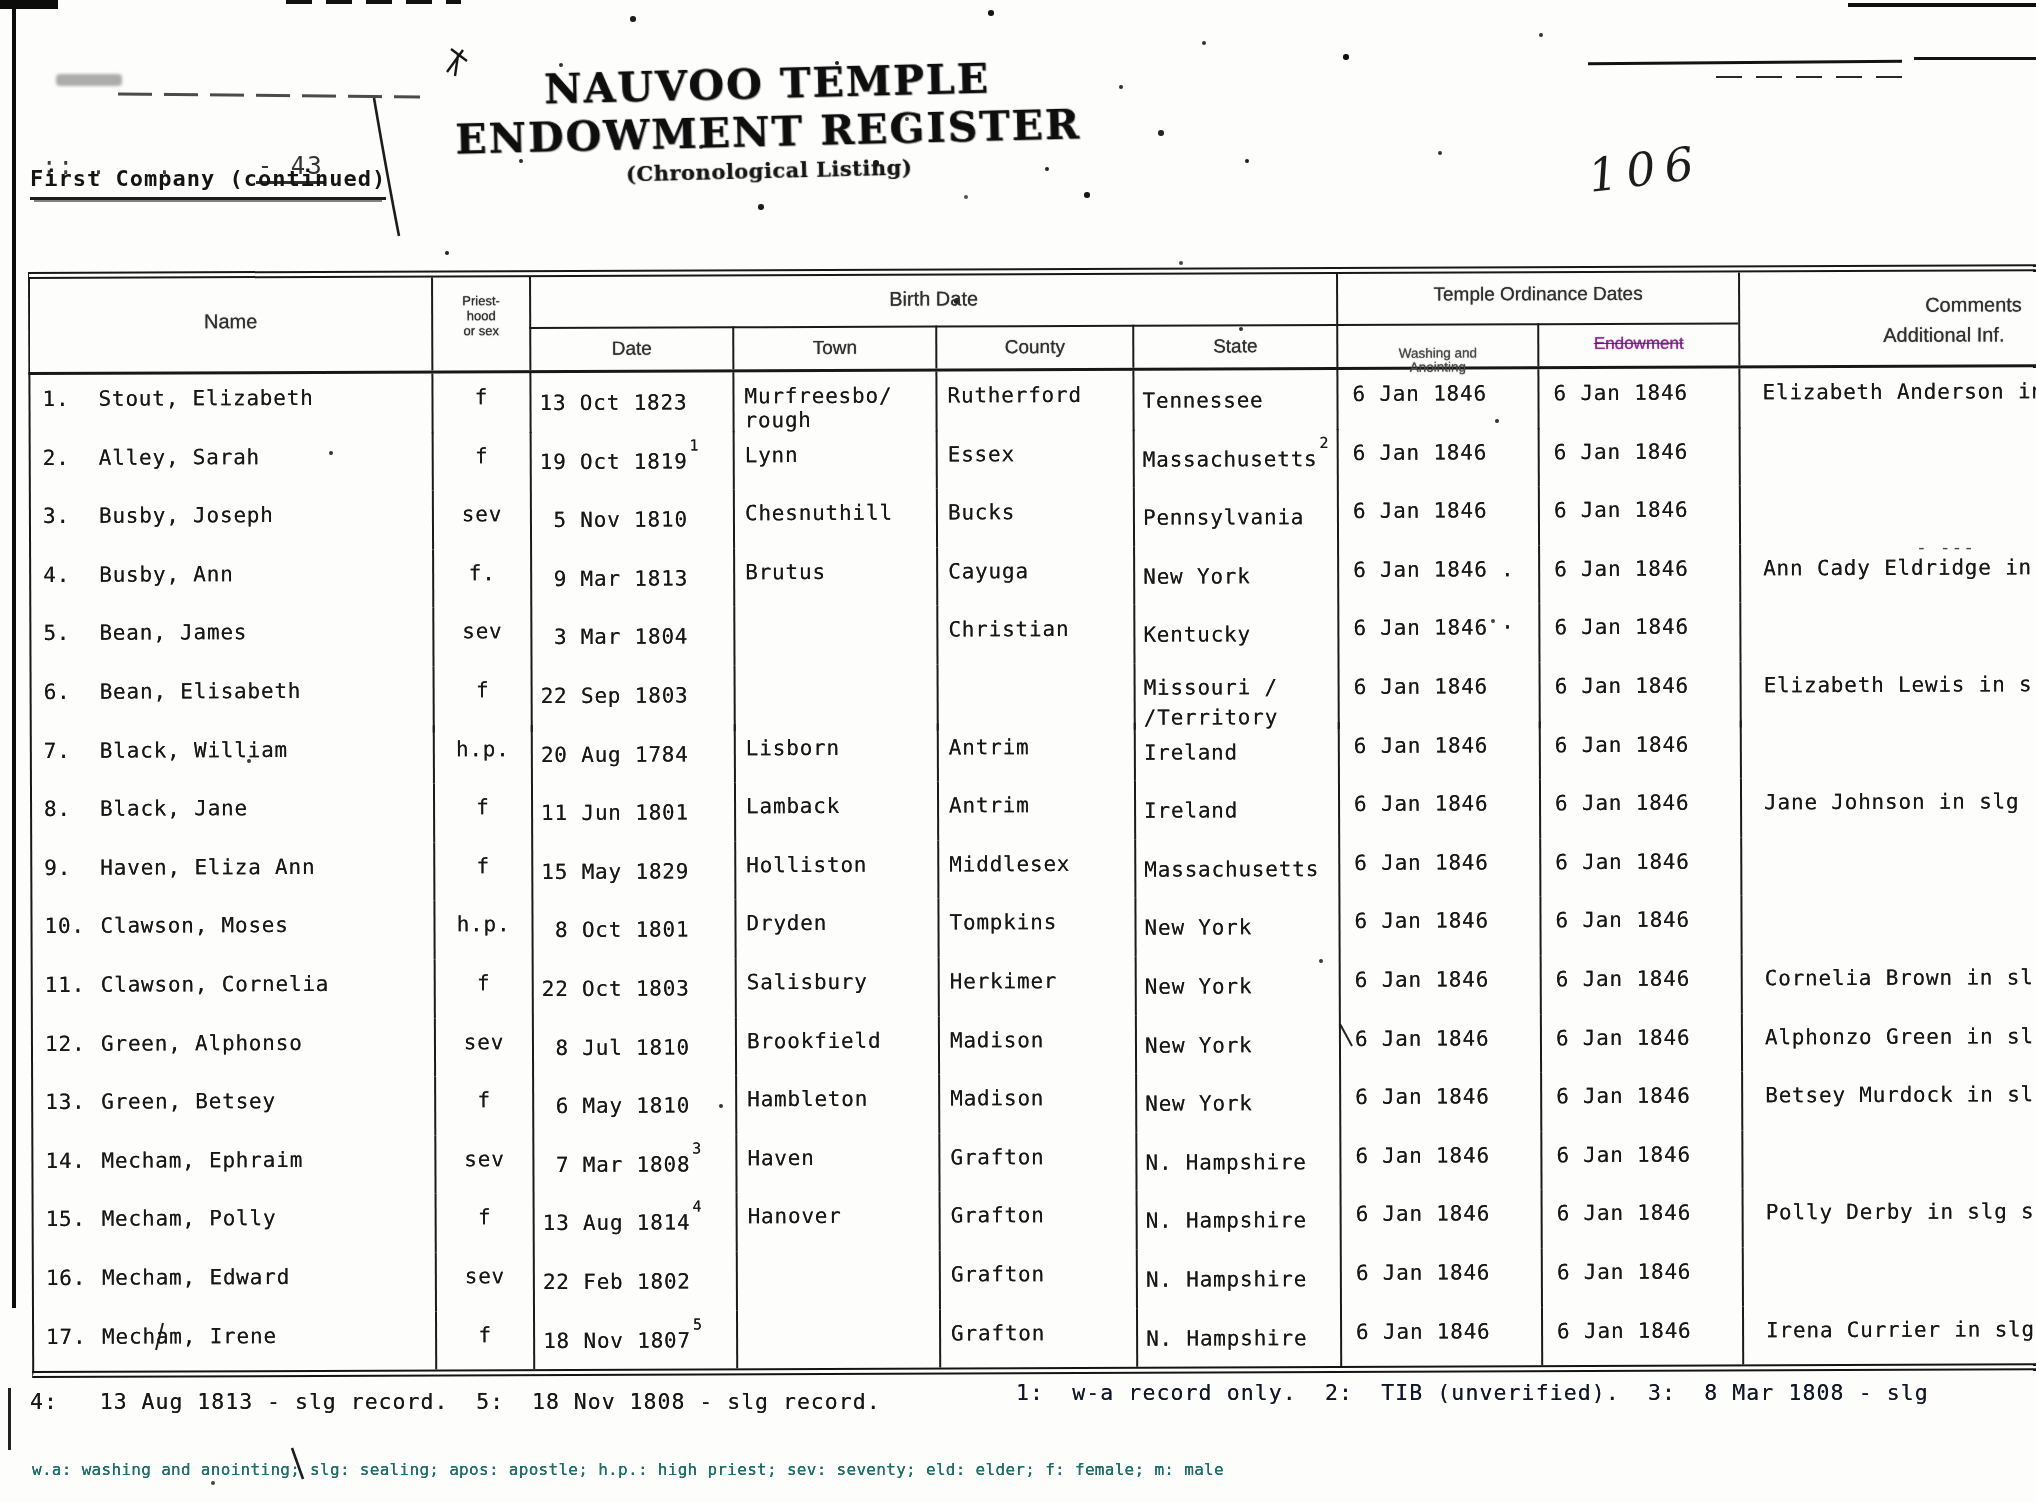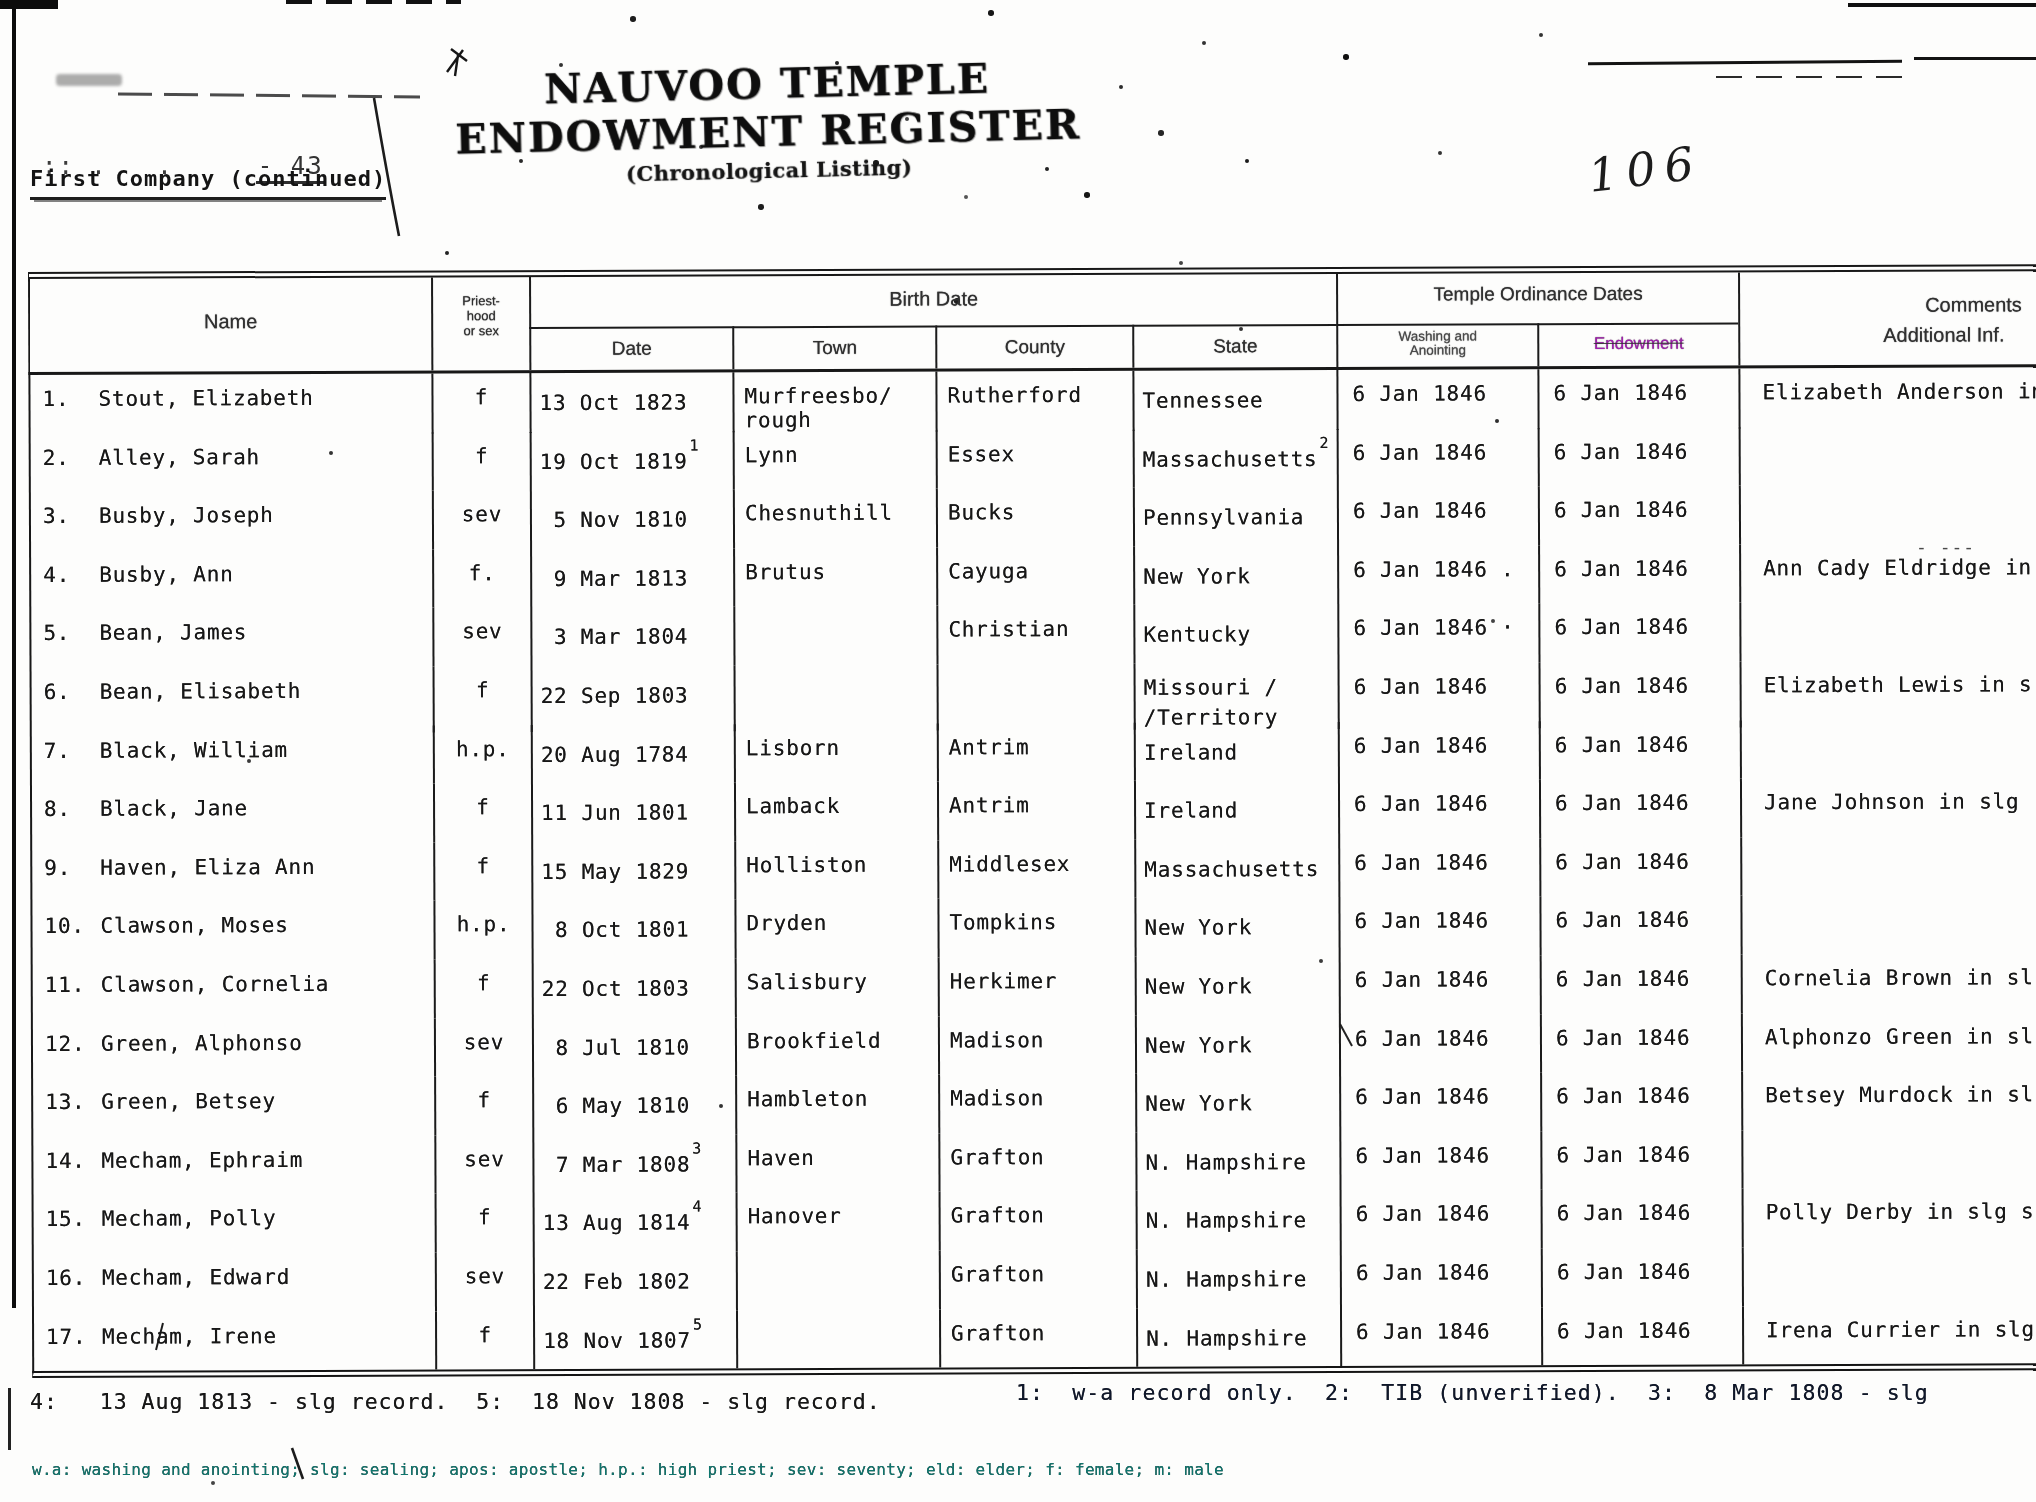--- a/index.html
+++ b/index.html
@@ -62,21 +62,21 @@
   .h-name{grid-row:1/3; grid-column:1; font-size:20px; text-align:center; padding-top:32px;}
   .h-priest{grid-row:1/3; grid-column:2; font-size:13px; line-height:15px; text-align:center;
             padding-top:16px; white-space:pre-line;}
   .h-birth{grid-row:1; grid-column:3/7; font-size:20px; text-align:center; padding-top:12px;}
   .h-ord{grid-row:1; grid-column:7/9; font-size:19px; text-align:center; padding-top:10px;}
   .h-comments{grid-row:1/3; grid-column:9; font-size:20px; white-space:nowrap;}
   .h-comments .cl1{position:absolute; left:185px; top:22px;}
   .h-comments .cl2{position:absolute; left:143px; top:52px;}
   .h-sub{grid-row:2; border-top:2px solid #1b1b1b; font-size:19px; text-align:center; padding-top:9px;}
   .h-date{grid-column:3;} .h-town{grid-column:4;} .h-county{grid-column:5;} .h-state{grid-column:6;}
-  .h-wa{grid-column:7; font-size:13.5px; line-height:14px; padding-top:4px; white-space:pre-line; color:#4a4a4a;}
+  .h-wa{grid-column:7; font-size:13.5px; line-height:14px; padding-top:21px; white-space:pre-line; color:#4a4a4a;}
   .h-end{grid-column:8; font-size:17px; color:#a21caf; text-decoration:line-through rgba(60,60,60,.35);}
 
   .tbody{border-left:2px solid #181818; border-bottom:7px double #141414;}
   .trow{display:grid; grid-template-columns:var(--cols); height:58.6px;}
   .td{
     border-left:2px solid #1b1b1b; font-size:21px; letter-spacing:0.8px;
     line-height:24px; overflow:visible; color:#171717;
     text-shadow:0 0 0.6px rgba(10,10,10,.75);
   }
   .td.c-name{border-left:none; padding:12px 0 0 12px; white-space:nowrap;}

